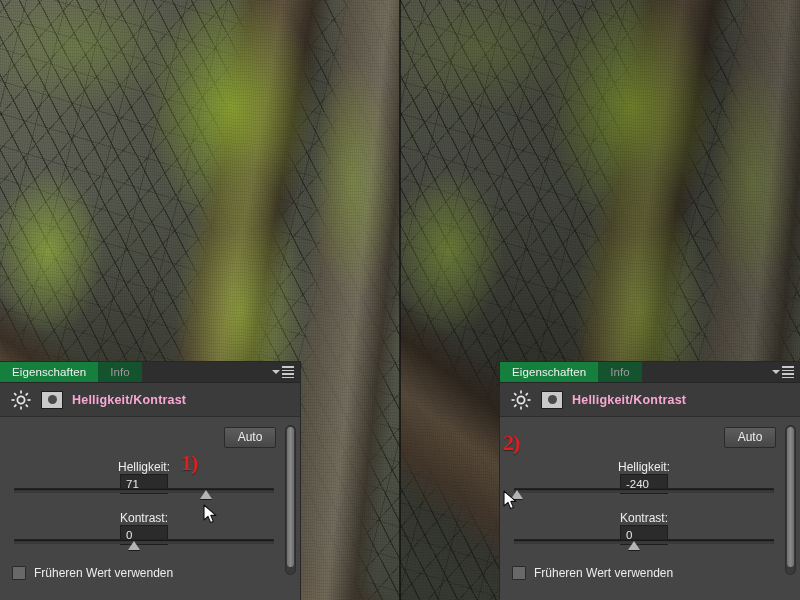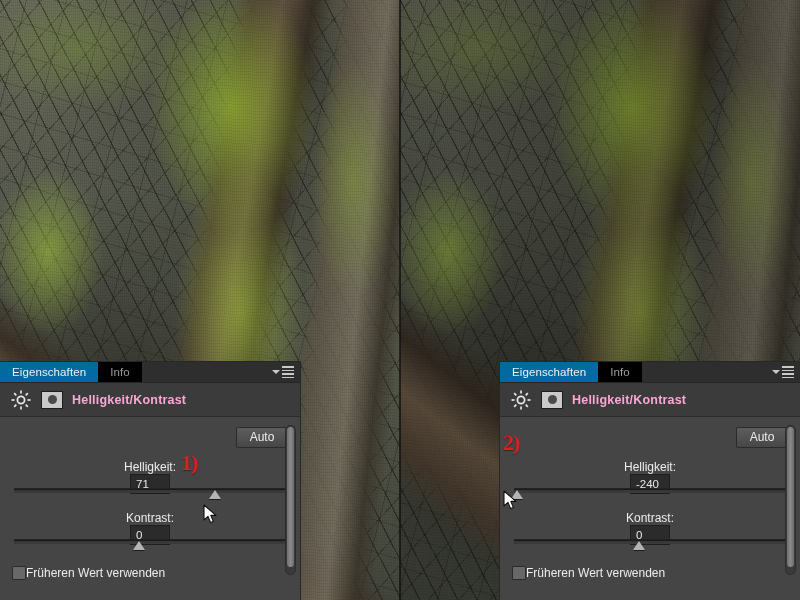--- a/index.html
+++ b/index.html
@@ -64,23 +64,23 @@
 
   
   .tabstrip{
     position:relative; height:21px; background:#2e2e2e;
     display:flex; align-items:stretch;
     border-bottom:1px solid #252525;
   }
   .tab{
     display:flex; align-items:center; padding:0 12px;
     font-size:11.5px; letter-spacing:.1px; color:#9a9a9a;
-    background:#000000; cursor:default; white-space:nowrap;
-  }
-  .tab.active{ background:#0369a1; color:#efefef; }
+    background:#14532d; cursor:default; white-space:nowrap;
+  }
+  .tab.active{ background:#15803d; color:#efefef; }
   .tab-fill{ flex:1; background:#2e2e2e; }
   .panel-menu{
     display:flex; align-items:center; gap:2px;
     padding:0 6px 0 2px; background:#2e2e2e;
   }
   .pm-tri{
     width:0;height:0;border-left:4px solid transparent;border-right:4px solid transparent;
     border-top:4px solid #c9c9c9; margin-bottom:1px;
   }
   .pm-lines{ display:flex; flex-direction:column; gap:2px; }
@@ -95,40 +95,40 @@
   .adj-icon{ width:22px; height:22px; display:block; }
   .mask-thumb{
     width:22px; height:18px; background:#c9c9c9; border:1px solid #1d1d1d;
     display:flex; align-items:center; justify-content:center;
   }
   .mask-thumb span{ display:block;width:9px;height:9px;border-radius:50%;background:#4a4a4a; }
   .adj-title{ font-size:12.5px; font-weight:bold; color:#f9a8d4; letter-spacing:.2px; }
 
   
   .panel-body{
-    position:relative; background:#454545; padding:10px 12px 8px 12px;
+    position:relative; background:#454545; padding:10px 24px 8px 12px;
     height:183px;
   }
   .auto-row{ display:flex; justify-content:flex-end; margin-bottom:12px; }
   .auto-btn{
     min-width:52px; height:21px; padding:0 10px;
     background:linear-gradient(180deg,#5d5d5d,#474747);
     border:1px solid #2a2a2a; border-radius:2px;
     color:#ededed; font-size:12px; line-height:19px; text-align:center;
     cursor:default;
   }
 
   .ctl{ margin-bottom:4px; }
   .ctl-row{
     display:flex; align-items:center; justify-content:space-between;
     height:22px; margin-bottom:5px;flex-direction:column;
   }
   .ctl-label{ font-size:12px; color:#ededed; }
   .val-box{
-    width:40px; height:20px; background:#2b2b2b;
+    width:48px; height:20px; background:#2b2b2b;
     border:1px solid #1e1e1e;
     color:#e8e8e8; font-size:11.5px; line-height:18px;
     text-align:left; padding-left:5px; cursor:text;
   }
   .slider{
     position:relative; height:14px; margin:0 2px 10px 2px;
   }
   .slider-track{
     position:absolute; left:0; right:0; top:1px; height:5px;
     background:#3a3a3a; border-top:1px solid #232323; border-radius:1px;
@@ -136,21 +136,21 @@
   }
   .slider-thumb{
     position:absolute; top:3px; width:0; height:0;
     border-left:6px solid transparent; border-right:6px solid transparent;
     border-bottom:9px solid #b4b4b4;
     transform:translateX(-6px);
     filter:drop-shadow(0 1px 0 rgba(0,0,0,.6));
     cursor:pointer;
   }
 
-  .check-row{ display:flex; align-items:center; margin-top:14px; }
+  .check-row{ display:flex; align-items:center; gap:8px; margin-top:14px; }
   .checkbox{
     width:14px;height:14px;background:#686868;border:1px solid #2a2a2a;border-radius:1px;
     cursor:pointer;
   }
   .check-label{ font-size:12px; color:#ededed; }
 
   
   .vscroll{
     position:absolute; right:4px; top:8px; width:11px; height:150px;
     background:#3a3a3a; border:1px solid #2c2c2c; border-radius:6px;

